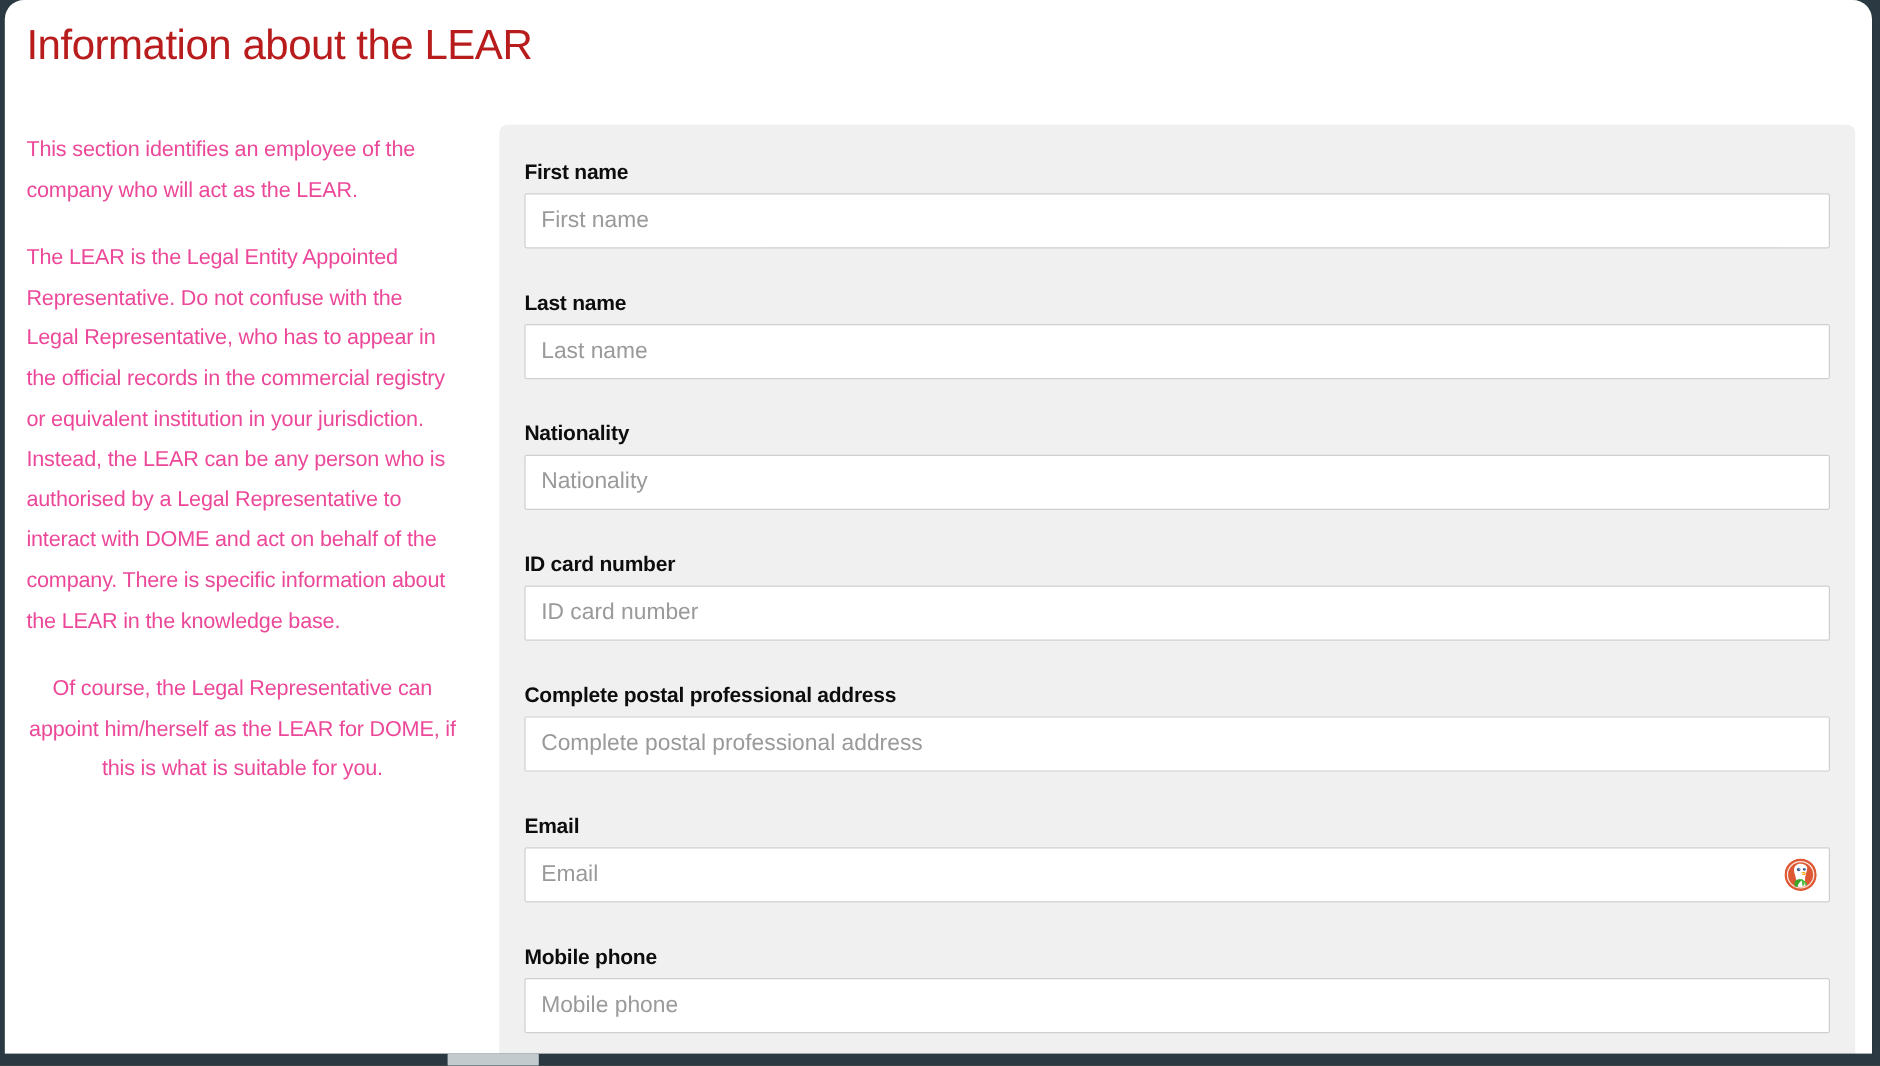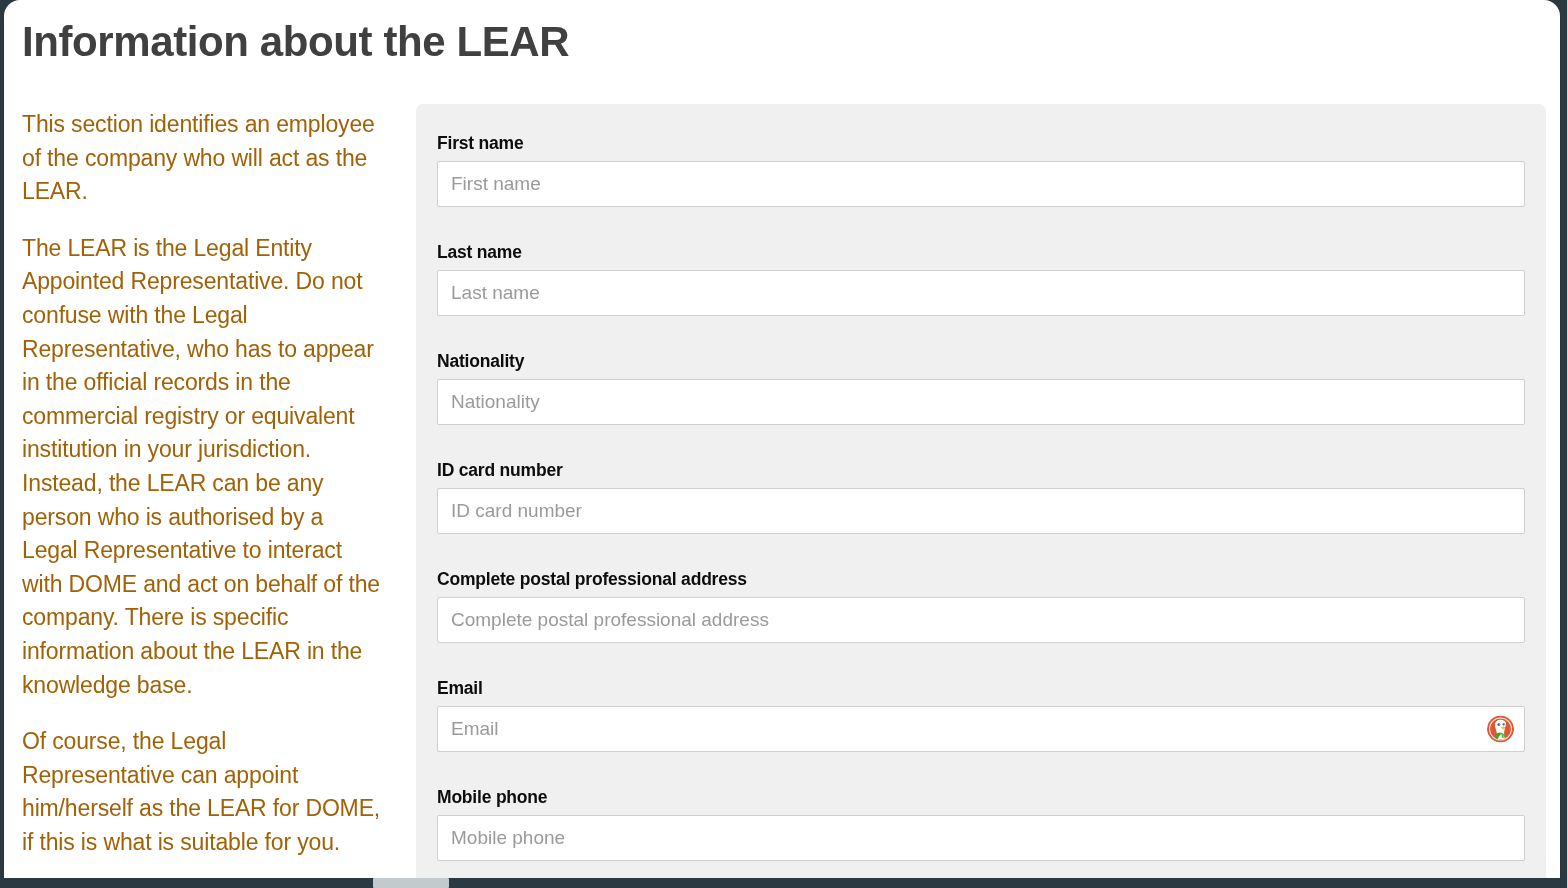--- a/index.html
+++ b/index.html
@@ -28,51 +28,51 @@
     border-top-right-radius: 16px;
     box-shadow: 0 0 0 1px rgba(0,0,0,0.05);
     overflow: hidden;
   }
 
   
   .page-title {
     position: absolute;
     left: 18px;
     top: 16px;
-    font-size: 42px;
-    font-weight: 700;
+    font-size: 35px;
+    font-weight: 400;
     letter-spacing: -0.4px;
-    color: #404040;
+    color: #b91c1c;
     line-height: 1.25;
   }
 
   
   .body-wrap {
     position: absolute;
     left: 0;
     top: 100px;
     width: 1556px;
     height: 780px;
   }
 
   
   .info-col {
     position: absolute;
     left: 18px;
     top: 8px;
     width: 360px;
   }
   .info-col p {
-    font-size: 23px;
+    font-size: 18px;
     line-height: 33.6px;
-    color: #a16207;
+    color: #ec4899;
     margin-bottom: 23px;
     letter-spacing: -0.15px;
   }
-  .info-col p:last-child { margin-bottom: 0; }
+  .info-col p:last-child { margin-bottom: 0; text-align: center; }
 
   
   .form-panel {
     position: absolute;
     left: 412px;
     top: 4px;
     width: 1130px;
     min-height: 790px;
     background: #f0f0f0;
     border-radius: 7px;

